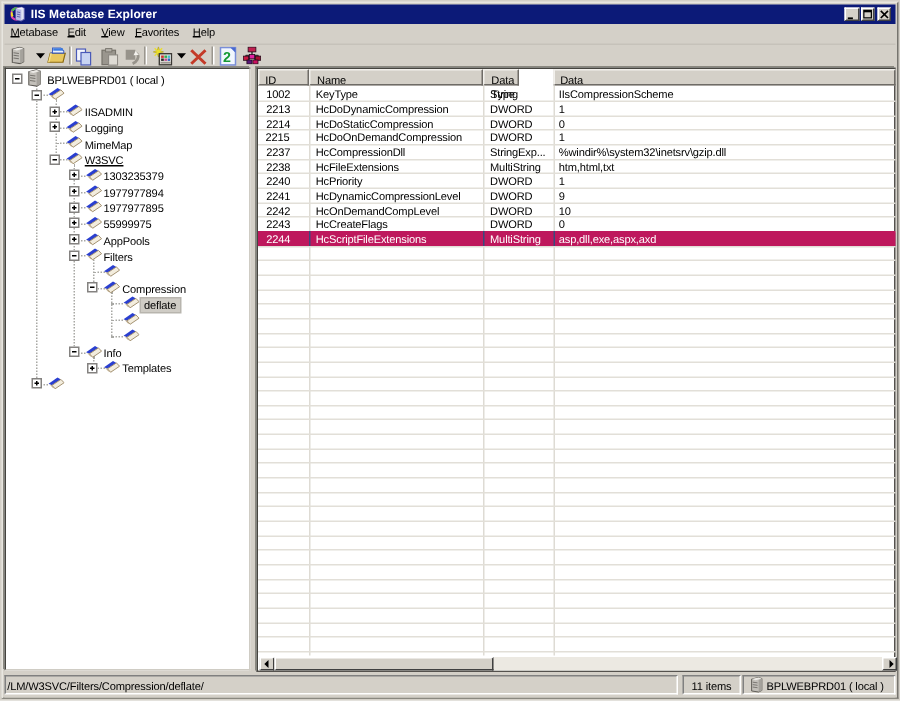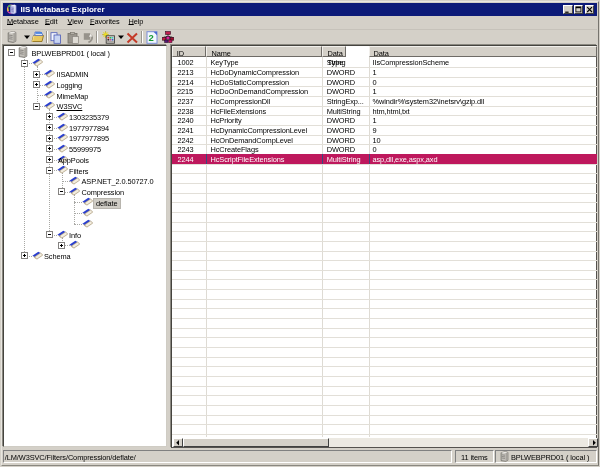--- a/index.html
+++ b/index.html
@@ -289,43 +289,40 @@
 <div class="ebox plus" style="left:41.5px;top:110.1px">
         <i></i>
         <b></b>
       </div>
 <svg class="abs" style="left:52.5px;top:108.6px" width="11" height="9.2" viewBox="0 0 12 10">
 <polygon points="0.4,5.2 6.9,0.8 9.4,2.1 2.9,6.4" fill="#2a3fd0"></polygon>
 <polygon points="2.9,6.4 9.4,2.1 11.7,4.5 5.2,8.9" fill="#f3edde" stroke="#a08e6c" stroke-width="0.7"></polygon>
 <polygon points="1.1,5.7 2.9,6.4 5.2,8.9 3.4,8.2" fill="#bcab8c"></polygon>
 </svg>
 <div class="trow" style="left:0;top:108.3px;width:164px">
-        <span style="left:54px;">AppPools</span>
+        <span style="left:65.0px;">AppPools</span>
       </div>
 <div class="thstub" style="left:45.0px;top:124.3px;width:8px"></div>
 <div class="ebox" style="left:41.5px;top:120.8px">
         <i></i>
       </div>
 <svg class="abs" style="left:52.5px;top:119.29999999999998px" width="11" height="9.2" viewBox="0 0 12 10">
 <polygon points="0.4,5.2 6.9,0.8 9.4,2.1 2.9,6.4" fill="#2a3fd0"></polygon>
 <polygon points="2.9,6.4 9.4,2.1 11.7,4.5 5.2,8.9" fill="#f3edde" stroke="#a08e6c" stroke-width="0.7"></polygon>
 <polygon points="1.1,5.7 2.9,6.4 5.2,8.9 3.4,8.2" fill="#bcab8c"></polygon>
 </svg>
 <div class="trow" style="left:0;top:119.0px;width:164px">
         <span style="left:65.0px;">Filters</span>
       </div>
 <div class="thstub" style="left:57.5px;top:135.0px;width:8px"></div>
 <svg class="abs" style="left:65.0px;top:130.0px" width="11" height="9.2" viewBox="0 0 12 10">
 <polygon points="0.4,5.2 6.9,0.8 9.4,2.1 2.9,6.4" fill="#2a3fd0"></polygon>
 <polygon points="2.9,6.4 9.4,2.1 11.7,4.5 5.2,8.9" fill="#f3edde" stroke="#a08e6c" stroke-width="0.7"></polygon>
 <polygon points="1.1,5.7 2.9,6.4 5.2,8.9 3.4,8.2" fill="#bcab8c"></polygon>
 </svg>
-<div class="trow" style="left:0;top:129.7px;width:164px">
-        <span style="left:77.5px;">ASP.NET_2.0.50727.0</span>
-      </div>
 <div class="thstub" style="left:57.5px;top:145.7px;width:8px"></div>
 <div class="ebox" style="left:54.0px;top:142.2px">
         <i></i>
       </div>
 <svg class="abs" style="left:65.0px;top:140.7px" width="11" height="9.2" viewBox="0 0 12 10">
 <polygon points="0.4,5.2 6.9,0.8 9.4,2.1 2.9,6.4" fill="#2a3fd0"></polygon>
 <polygon points="2.9,6.4 9.4,2.1 11.7,4.5 5.2,8.9" fill="#f3edde" stroke="#a08e6c" stroke-width="0.7"></polygon>
 <polygon points="1.1,5.7 2.9,6.4 5.2,8.9 3.4,8.2" fill="#bcab8c"></polygon>
 </svg>
 <div class="trow" style="left:0;top:140.4px;width:164px">
@@ -367,33 +364,33 @@
 <div class="thstub" style="left:57.5px;top:199.2px;width:8px"></div>
 <div class="ebox plus" style="left:54.0px;top:195.7px">
         <i></i>
         <b></b>
       </div>
 <svg class="abs" style="left:65.0px;top:194.2px" width="11" height="9.2" viewBox="0 0 12 10">
 <polygon points="0.4,5.2 6.9,0.8 9.4,2.1 2.9,6.4" fill="#2a3fd0"></polygon>
 <polygon points="2.9,6.4 9.4,2.1 11.7,4.5 5.2,8.9" fill="#f3edde" stroke="#a08e6c" stroke-width="0.7"></polygon>
 <polygon points="1.1,5.7 2.9,6.4 5.2,8.9 3.4,8.2" fill="#bcab8c"></polygon>
 </svg>
+<div class="trow" style="left:0;top:193.9px;width:164px">
+        <span style="left:77.5px;">Templates</span>
+      </div>
 <div class="thstub" style="left:20.0px;top:209.9px;width:8px"></div>
 <div class="ebox plus" style="left:16.5px;top:206.4px">
         <i></i>
         <b></b>
       </div>
 <svg class="abs" style="left:27.5px;top:204.89999999999998px" width="11" height="9.2" viewBox="0 0 12 10">
 <polygon points="0.4,5.2 6.9,0.8 9.4,2.1 2.9,6.4" fill="#2a3fd0"></polygon>
 <polygon points="2.9,6.4 9.4,2.1 11.7,4.5 5.2,8.9" fill="#f3edde" stroke="#a08e6c" stroke-width="0.7"></polygon>
 <polygon points="1.1,5.7 2.9,6.4 5.2,8.9 3.4,8.2" fill="#bcab8c"></polygon>
 </svg>
-<div class="trow" style="left:0;top:204.6px;width:164px">
-        <span style="left:40.0px;">Schema</span>
-      </div>
 </div>
 <div id="list">
 <div class="hseg" style="left:0.0px;width:33.5px">
         <span style="left:3.8px">ID</span>
       </div>
 <div class="hseg" style="left:33.5px;width:116.2px">
         <span style="left:4.9px">Name</span>
       </div>
 <div class="hseg" style="left:149.7px;width:24px">
         <span style="left:4.9px">Data Type</span>

